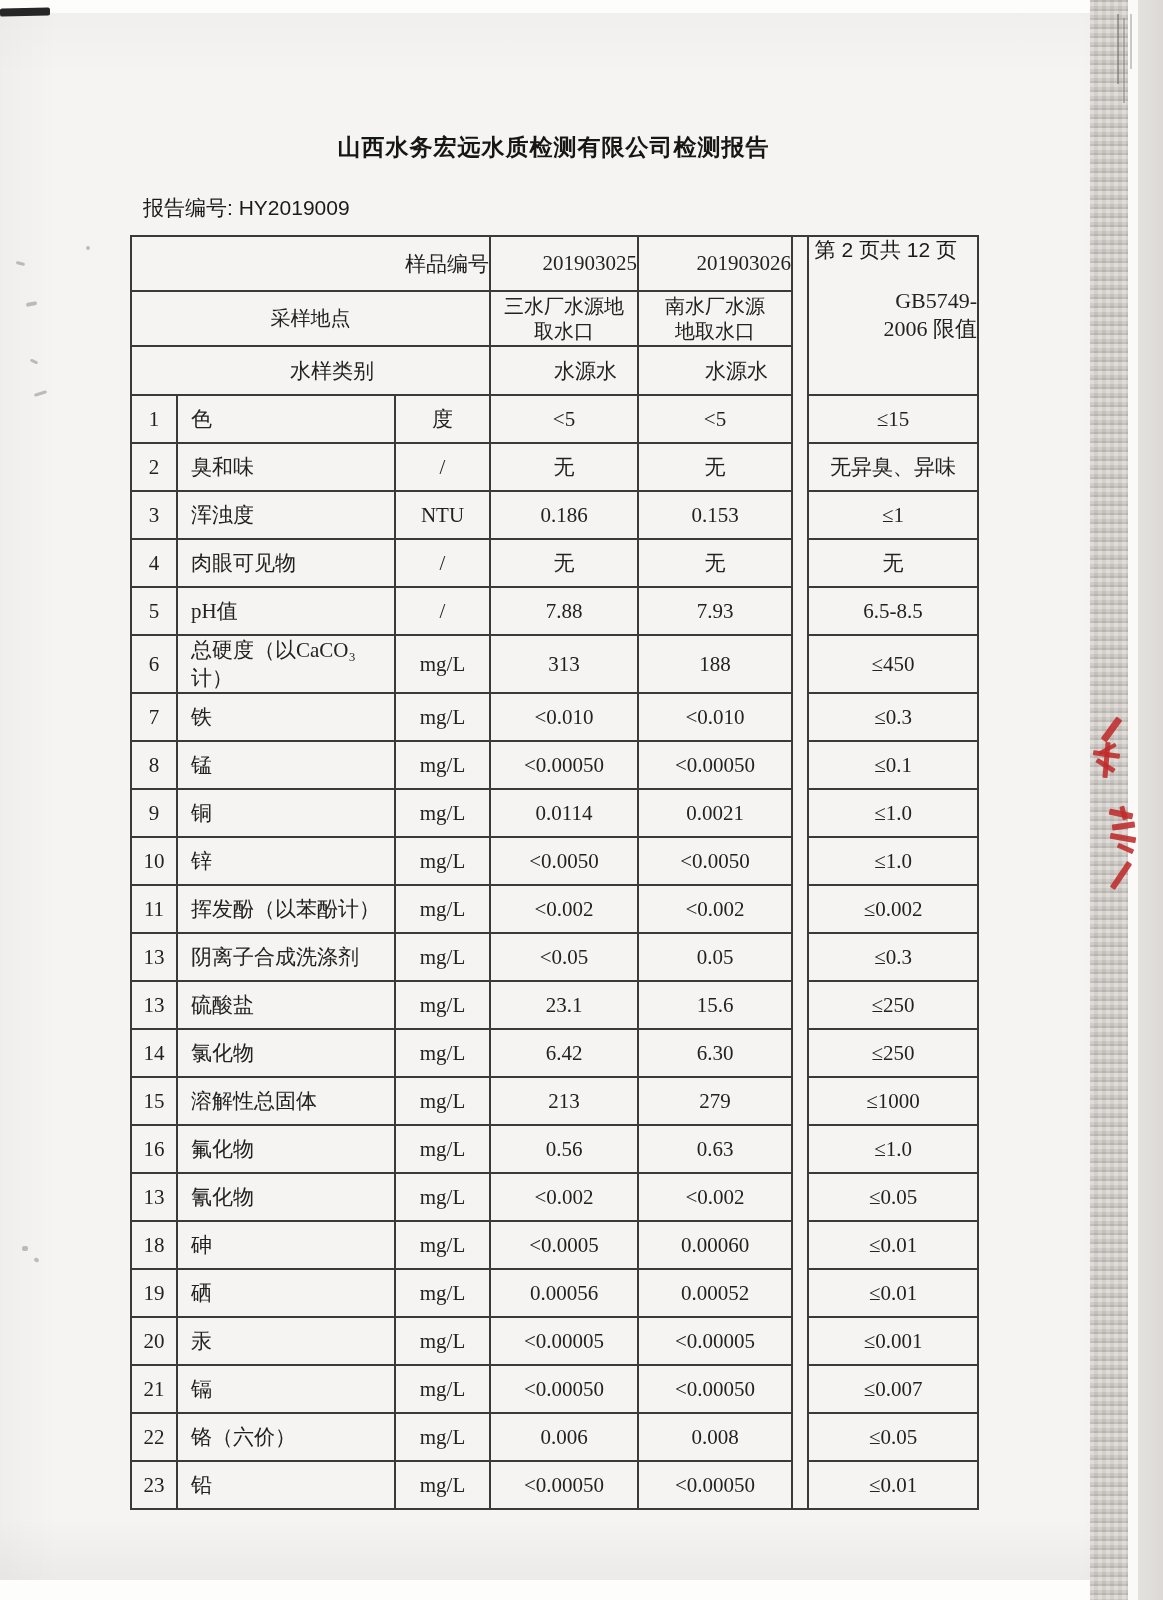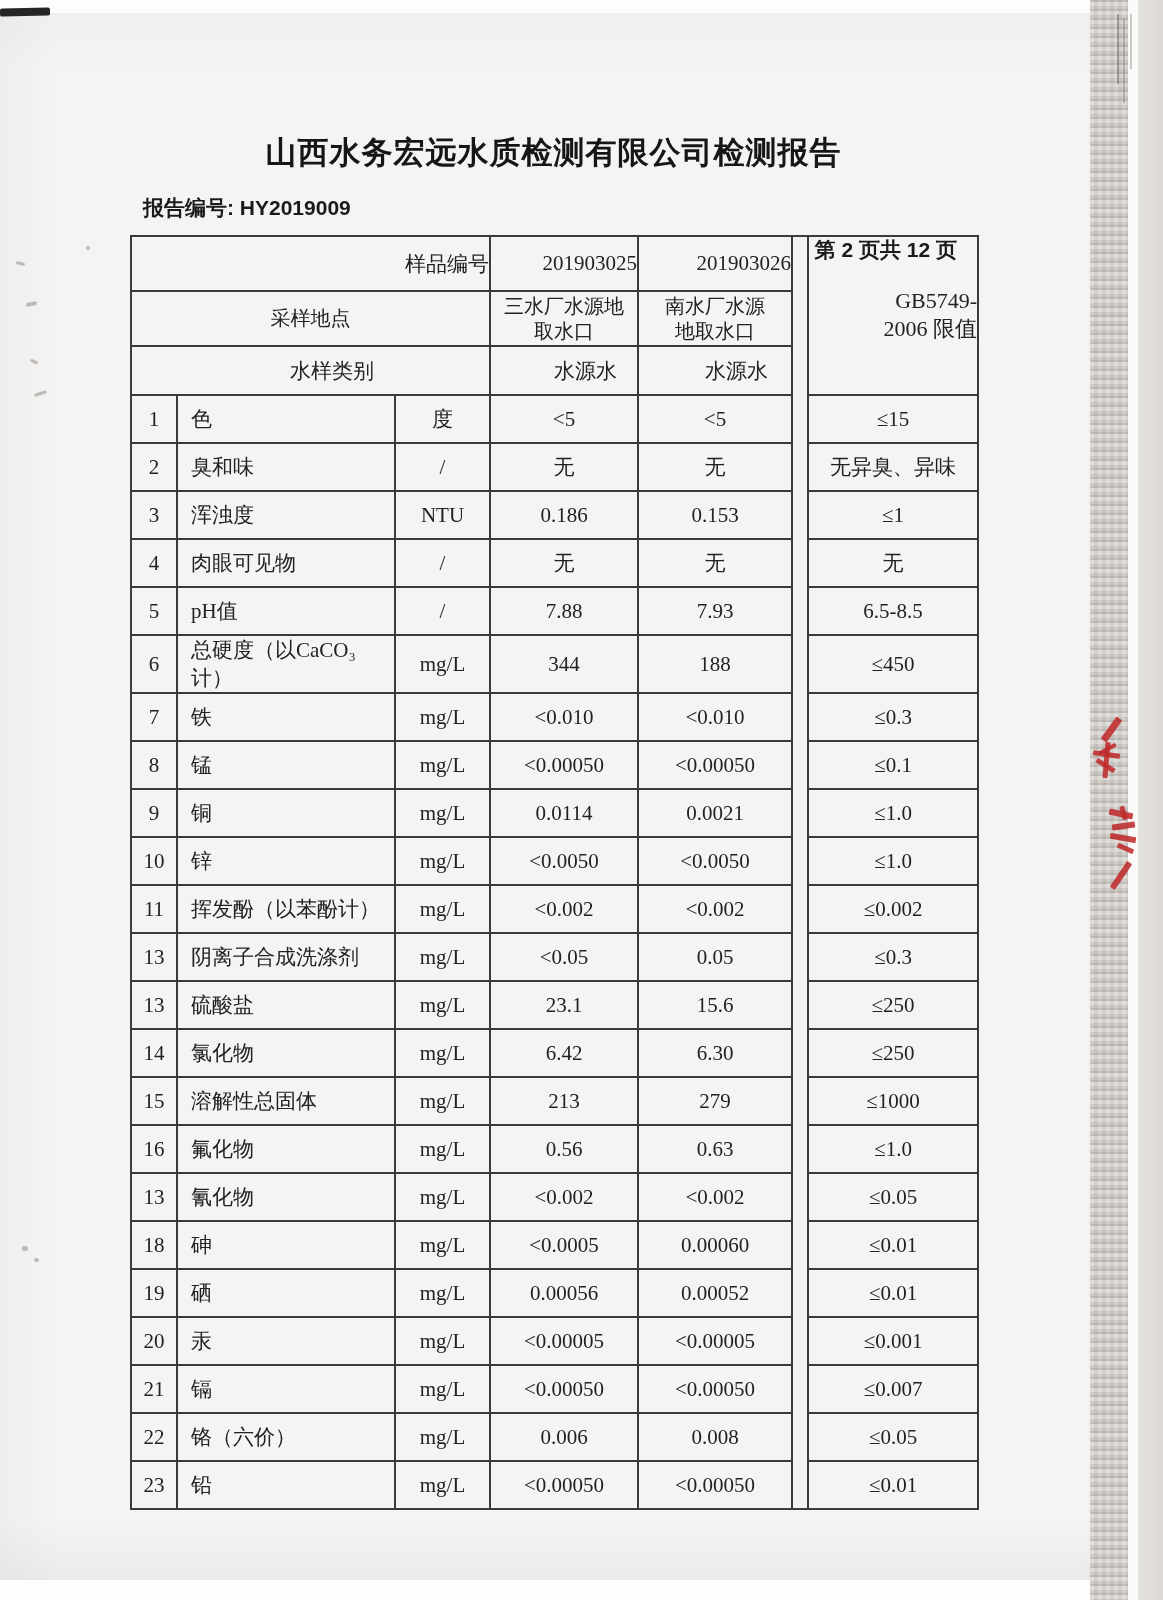--- a/index.html
+++ b/index.html
@@ -22,23 +22,23 @@
   .scratch{position:absolute;width:2px;background:#6d6a66;opacity:.55;}
   
   .corner-mark{position:absolute;left:0;top:8px;width:50px;height:8px;background:#262626;
         border-radius:2px;transform:rotate(-1.5deg);}
   .speck{position:absolute;background:#8f8d8a;opacity:.55;border-radius:2px;}
   
   .sb{position:absolute;background:#bf2b2b;opacity:.88;border-radius:1px;}
   
   .title{position:absolute;left:130px;top:132px;width:847px;text-align:center;
          font-family:"Liberation Sans","DejaVu Sans",sans-serif;font-weight:bold;
-         font-size:31px;letter-spacing:1px;color:#161616;}
+         font-size:23px;letter-spacing:1px;color:#161616;}
   .meta{position:absolute;left:130px;top:194px;width:847px;height:30px;
-        font-family:"Liberation Sans","DejaVu Sans",sans-serif;font-weight:bold;
+        font-family:"Liberation Sans","DejaVu Sans",sans-serif;font-weight:normal;
         font-size:21px;color:#1a1a1a;}
   .meta .report-no{position:absolute;left:13px;top:0;}
   .meta .page-info{position:absolute;right:20px;top:0;margin-top:42px;}
   
   .tbl-wrap{position:absolute;left:130px;top:235px;}
   table{border-collapse:collapse;table-layout:fixed;width:847px;}
   td{border:2px solid #3a3a3a;text-align:center;vertical-align:middle;
      font-size:21px;color:#222;padding:0;overflow:hidden;}
   td.c-name{text-align:left;padding-left:13px;}
   td.c-gap{border-top:2px solid #3a3a3a;border-bottom:2px solid #3a3a3a;}
@@ -167,21 +167,21 @@
       <td class="c-name">pH值</td>
       <td class="c-unit">/</td>
       <td class="c-val">7.88</td>
       <td class="c-val">7.93</td>
       <td class="c-limit">6.5-8.5</td>
     </tr>
           <tr class="data-row">
       <td class="c-num">6</td>
       <td class="c-name">总硬度（以CaCO₃计）</td>
       <td class="c-unit">mg/L</td>
-      <td class="c-val">344</td>
+      <td class="c-val">313</td>
       <td class="c-val">188</td>
       <td class="c-limit">≤450</td>
     </tr>
           <tr class="data-row">
       <td class="c-num">7</td>
       <td class="c-name">铁</td>
       <td class="c-unit">mg/L</td>
       <td class="c-val">&lt;0.010</td>
       <td class="c-val">&lt;0.010</td>
       <td class="c-limit">≤0.3</td>

